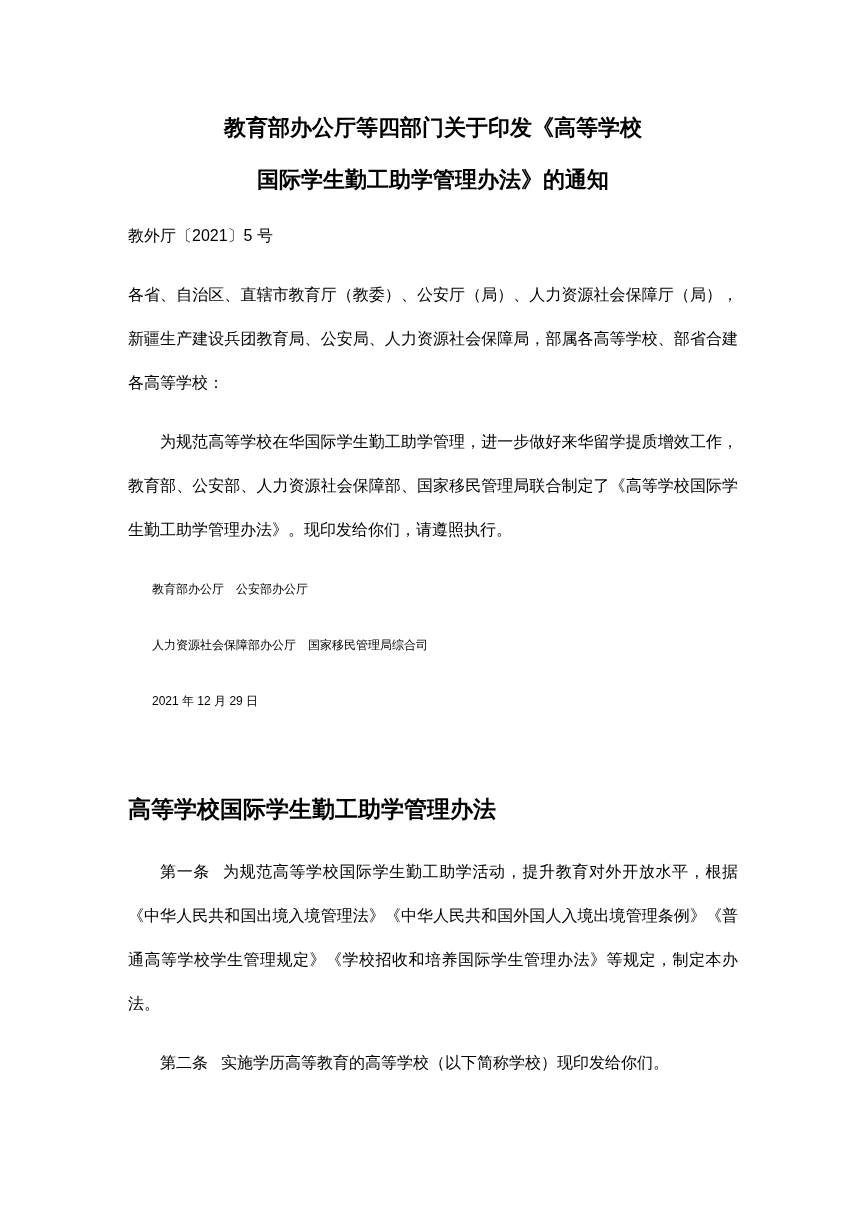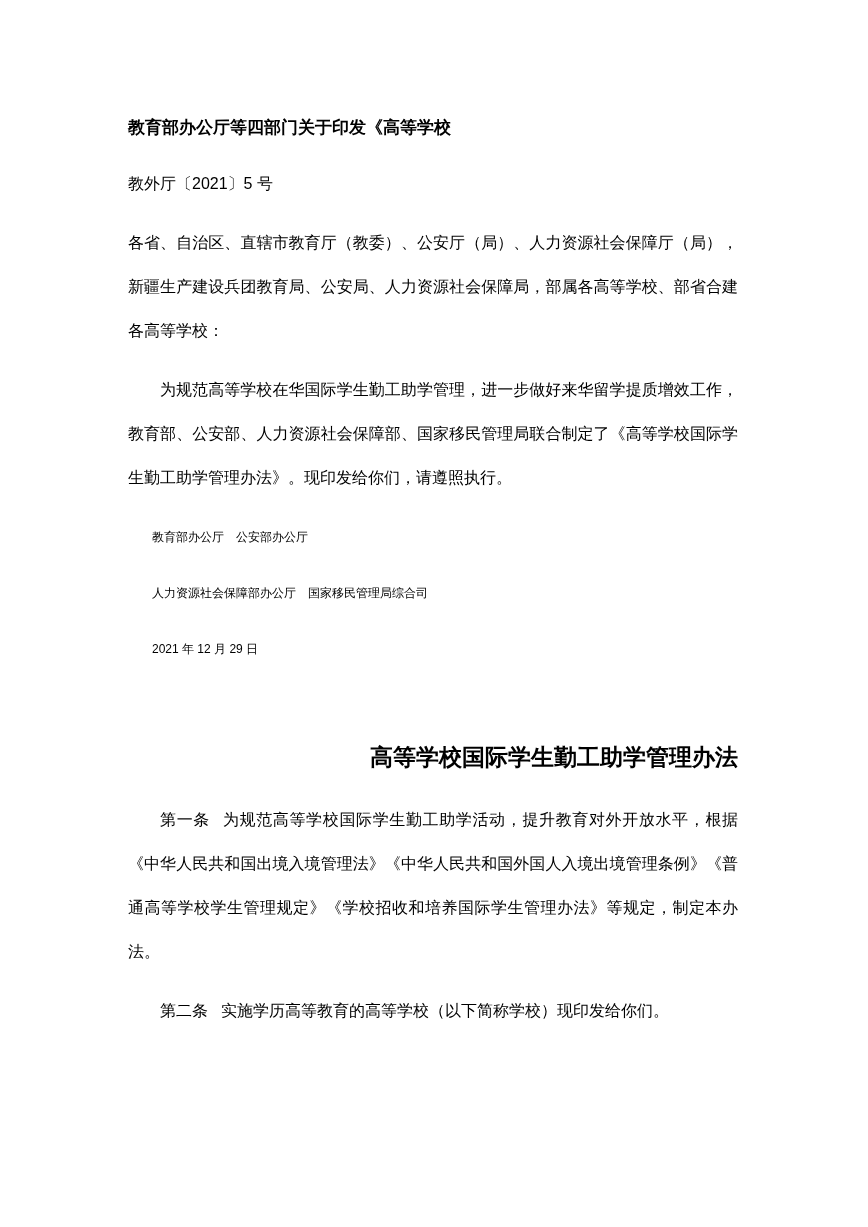--- a/index.html
+++ b/index.html
@@ -12,24 +12,24 @@
     width: 868px;
     height: 1227px;
     box-sizing: border-box;
     background: #ffffff;
     color: #000000;
     padding: 102px 130px 0 128px;
     font-family: "Liberation Sans", "DejaVu Sans", sans-serif;
     overflow: hidden;
   }
   .notice-title {
-    font-size: 17px;
+    font-size: 22px;
     line-height: 52px;
     font-weight: 700;
-    text-align: left;
+    text-align: center;
     margin: 0 0 8px 0;
   }
   .doc-number {
     font-size: 16px;
     line-height: 44px;
     margin: 0 0 15px 0;
   }
   .para {
     font-size: 16px;
     line-height: 44px;
@@ -42,35 +42,36 @@
   .sig-line {
     font-size: 12px;
     line-height: 44px;
     text-indent: 2em;
     margin: 0 0 12px 0;
   }
   .regulation-title {
     font-size: 23px;
     line-height: 52px;
     font-weight: 700;
-    text-align: right;
+    text-align: left;
     margin: 60px 0 15px 0;
   }
   .article-num {
     font-weight: 400;
     margin-right: 13px;
   }
 </style>
 </head>
 <body>
 
 <div class="page">
 
   <h1 class="notice-title">
     <div>教育部办公厅等四部门关于印发《高等学校</div>
+    <div>国际学生勤工助学管理办法》的通知</div>
   </h1>
 
   <p class="doc-number">教外厅〔2021〕5 号</p>
 
   <p class="para">各省、自治区、直辖市教育厅（教委）、公安厅（局）、人力资源社会保障厅（局），新疆生产建设兵团教育局、公安局、人力资源社会保障局，部属各高等学校、部省合建各高等学校：</p>
 
   <p class="para indent">为规范高等学校在华国际学生勤工助学管理，进一步做好来华留学提质增效工作，教育部、公安部、人力资源社会保障部、国家移民管理局联合制定了《高等学校国际学生勤工助学管理办法》。现印发给你们，请遵照执行。</p>
 
   <p class="sig-line">教育部办公厅　公安部办公厅</p>
 

